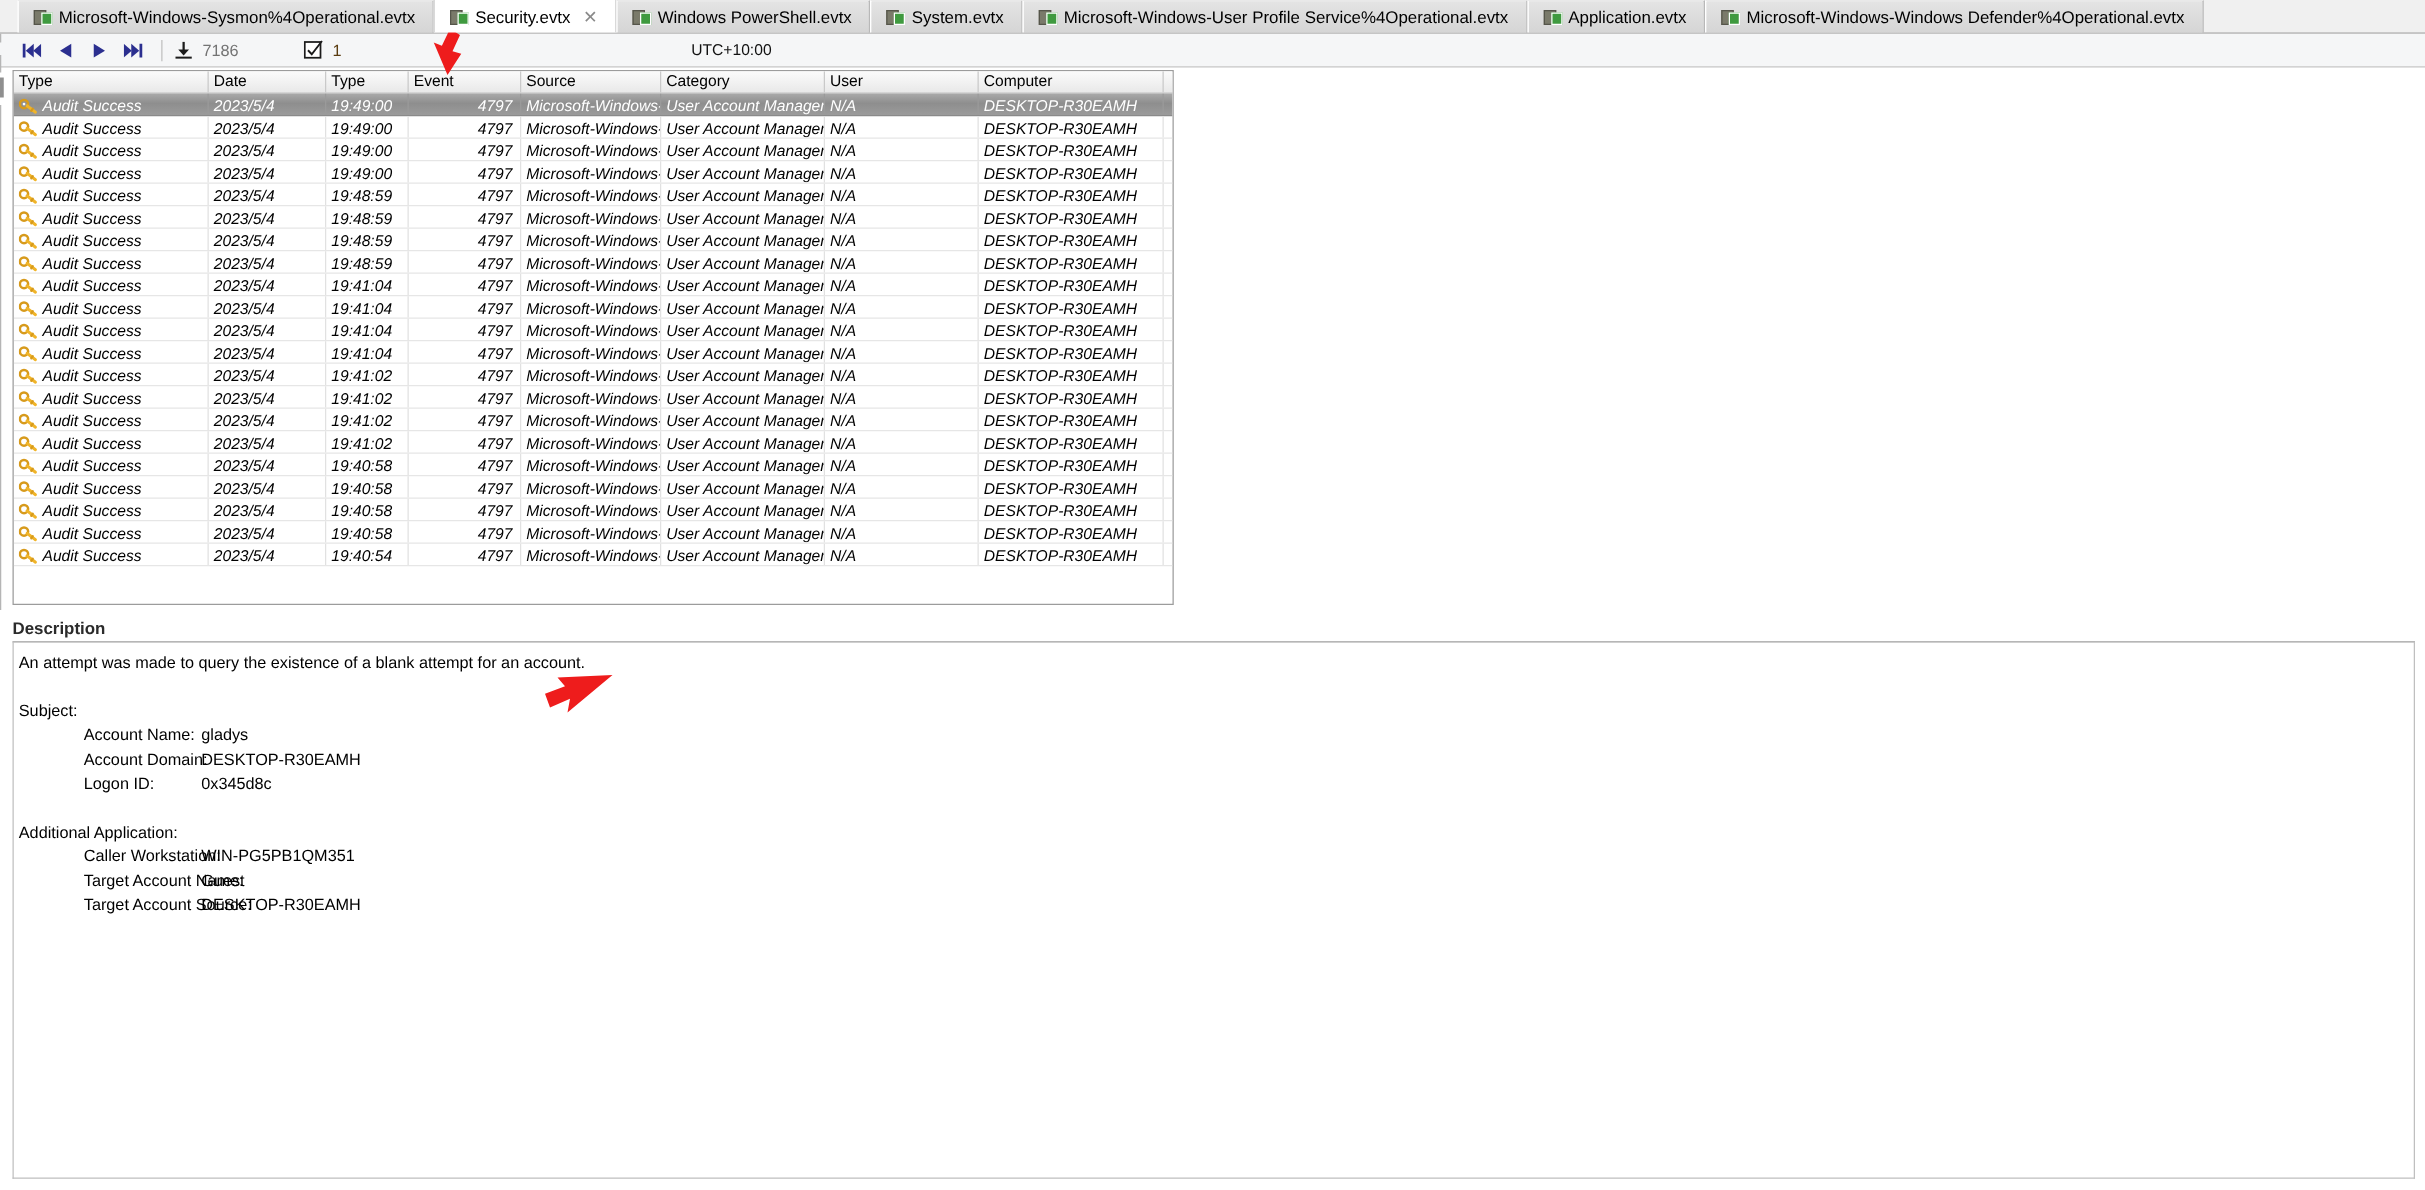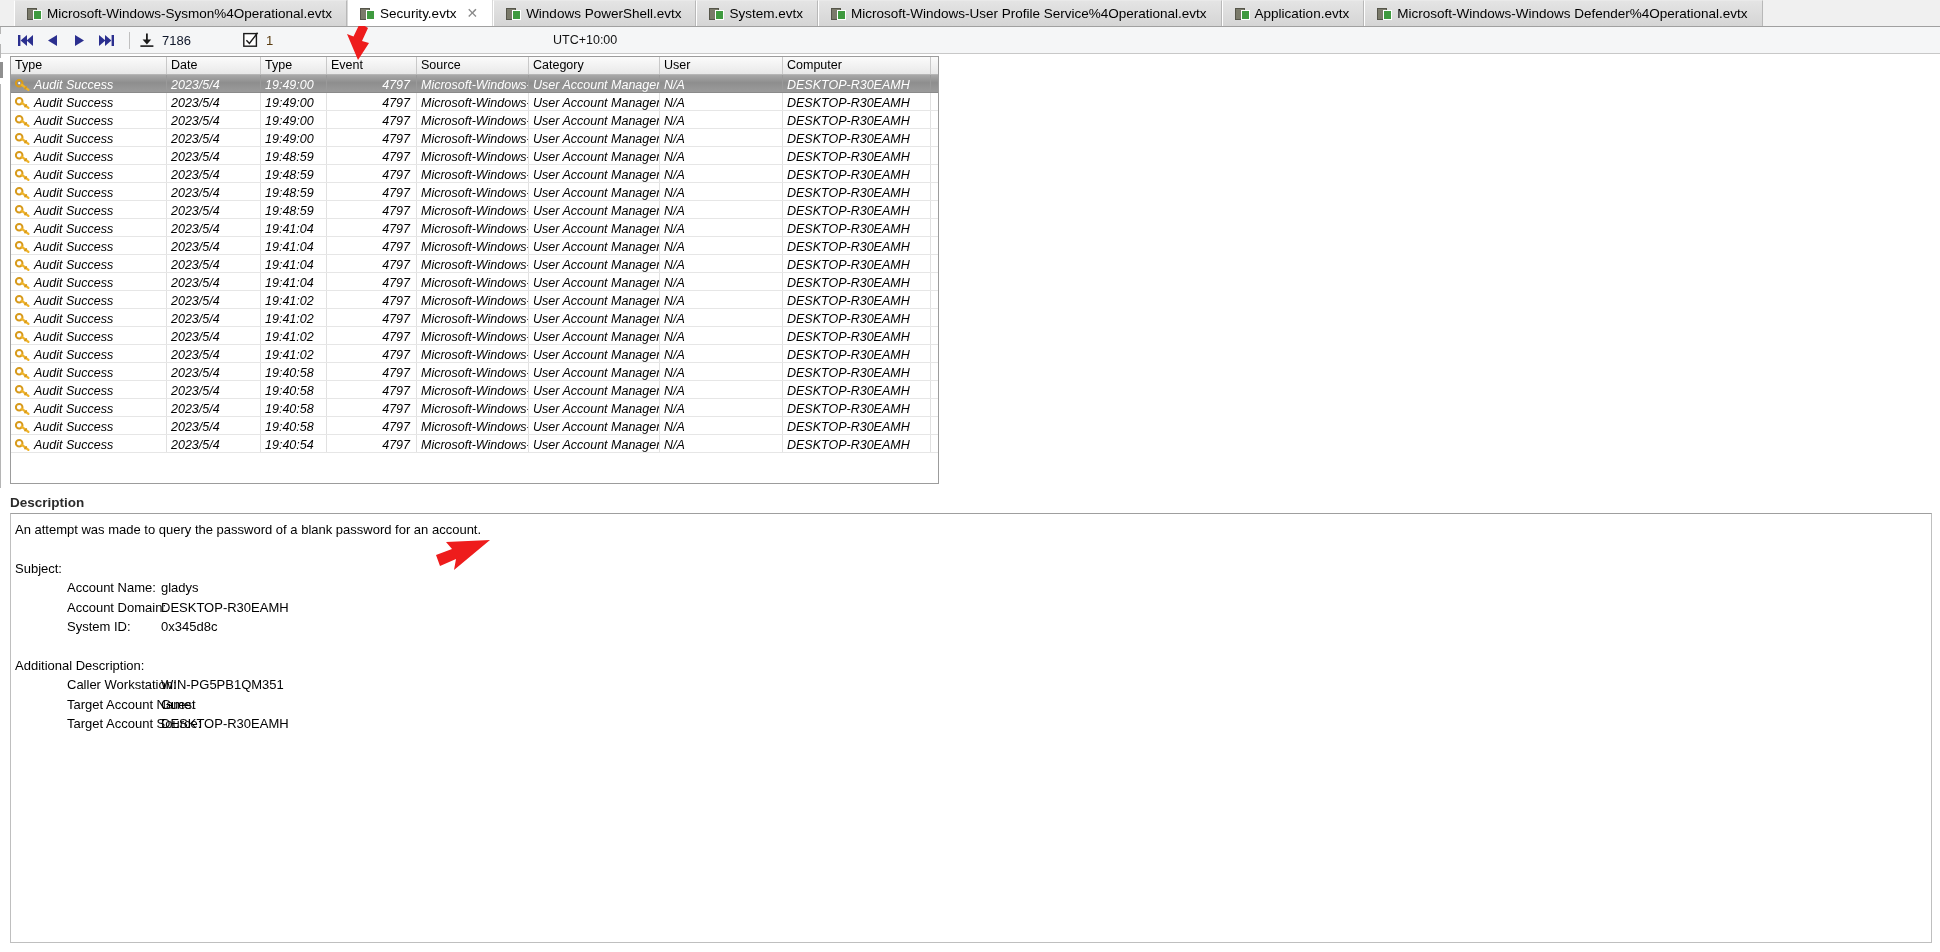--- a/index.html
+++ b/index.html
@@ -72,21 +72,21 @@
     width: 27px; height: 22px;
     display: flex; align-items: center; justify-content: center;
     cursor: pointer;
   }
   .navbtn svg { display:block; }
   .tbsep {
     width: 1px; height: 17px; background: #c0c0c0; margin: 0 9px;
   }
   .tbgroup { display:flex; align-items:center; }
   .tbcount { font-size: 13px; margin-left: 7px; }
-  .tbcount.orange { color: #0f172a; }
+  .tbcount.orange { color: #737373; }
   .tbcount.dark { color: #5a3c10; }
   #tz {
     position: absolute; left: 553px; top: 6px;
     font-size: 12.5px; color: #111;
   }
 
   
   .edgeline {
     position:absolute; background:#b5b5b5;
   }
@@ -642,29 +642,29 @@
         <div class="cell" style="width: 112px;">Microsoft-Windows-S</div>
         <div class="cell" style="width: 131px;">User Account Managem</div>
         <div class="cell" style="width: 123px;">N/A</div>
         <div class="cell" style="width: 148px;">DESKTOP-R30EAMH</div>
       </div>
     </div>
 </div>
 
 <div id="desclabel">Description</div>
 <div id="descpanel">
-  <div class="dline">An attempt was made to query the password of a blank password for an account.</div>
+  <div class="dline">An attempt was made to query the existence of a blank attempt for an account.</div>
   <div class="spacer"></div>
   <div id="descsections">
       <div class="dline">Subject:</div>
       <div class="dline"><span class="dfield">Account Name:</span><span class="dval">gladys</span></div>
       <div class="dline"><span class="dfield">Account Domain:</span><span class="dval">DESKTOP-R30EAMH</span></div>
-      <div class="dline"><span class="dfield">System ID:</span><span class="dval">0x345d8c</span></div>
+      <div class="dline"><span class="dfield">Logon ID:</span><span class="dval">0x345d8c</span></div>
       <div class="spacer"></div>
-      <div class="dline">Additional Description:</div>
+      <div class="dline">Additional Application:</div>
       <div class="dline"><span class="dfield">Caller Workstation:</span><span class="dval">WIN-PG5PB1QM351</span></div>
       <div class="dline"><span class="dfield">Target Account Name:</span><span class="dval">Guest</span></div>
       <div class="dline"><span class="dfield">Target Account Source:</span><span class="dval">DESKTOP-R30EAMH</span></div>
     </div>
 </div>
 
 <div id="bottomstrip"></div>
 
 <svg class="arrow" style="left:336px;top:22px;" width="60" height="40">
   <polygon points="22,38 11,12 17.5,14.5 24,1 32,6 26,19 33,21" fill="#ee1c1c"></polygon>

